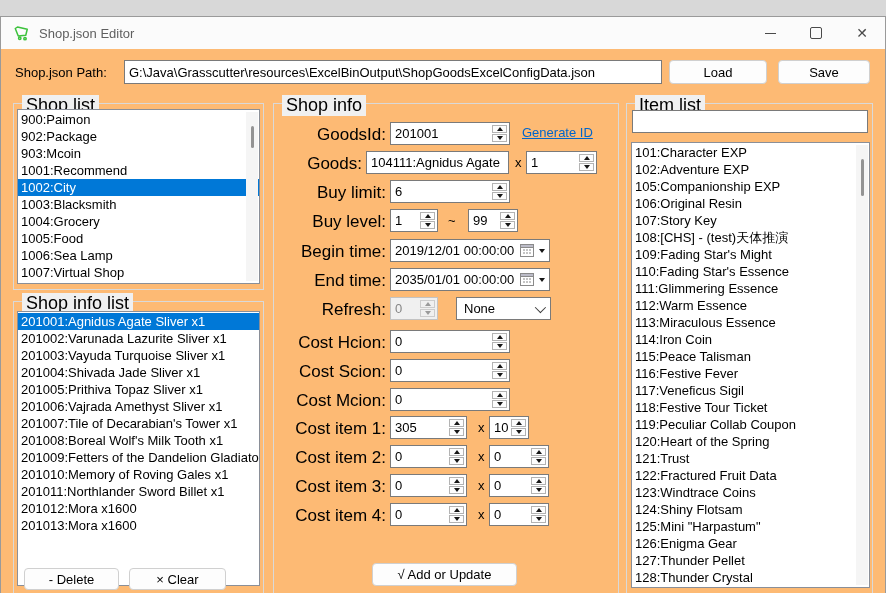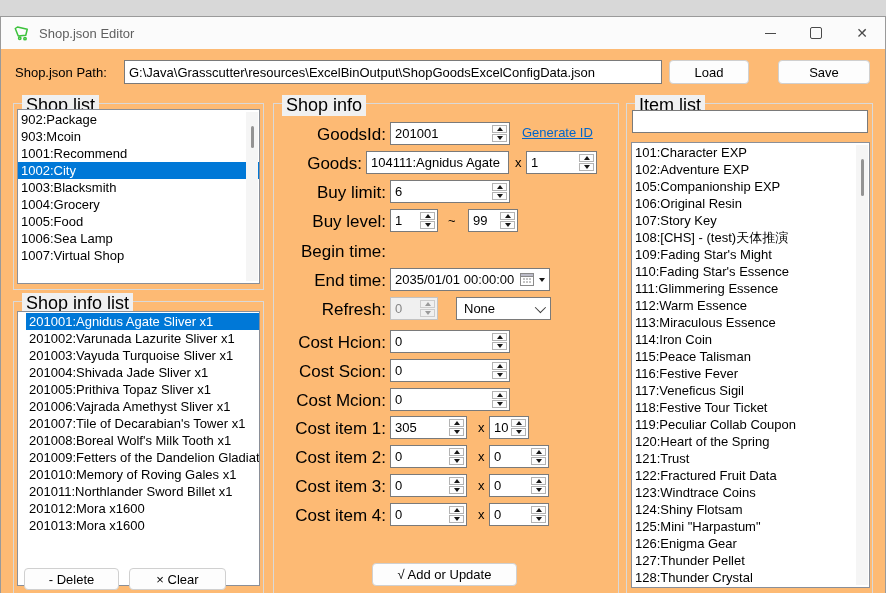--- a/index.html
+++ b/index.html
@@ -79,44 +79,45 @@
           <div class="glyph-max"></div>
         </div>
       <div class="win-btn">
           <span class="glyph-close">✕</span>
         </div>
     </div>
   </div>
 
   <span style="position:absolute;left:14px;top:48px;">Shop.json Path:</span>
   <input class="textbox" style="left: 123px; top: 43px; width: 538px; height: 24px;" value="G:\Java\Grasscutter\resources\ExcelBinOutput\ShopGoodsExcelConfigData.json">
-  <button class="btn" style="left:668px;top:43px;width:80px;height:24px;">Load</button>
+  <button class="btn" style="left:668px;top:43px;width:98px;height:24px;">Load</button>
   <button class="btn" style="left:777px;top:43px;width:92px;height:24px;">Save</button>
 
   <div class="group" style="left:12px;top:86px;width:251px;height:187px;">
     <span class="group-label">Shop list</span>
     <div class="listbox" style="left:3px;top:5px;width:243px;height:175px;">
       <div class="vtrack" style="right:1px;">
         <div class="vthumb" style="top:14px;height:22px;"></div>
       </div>
+    <div class="list-item">900:Paimon</div>
         <div class="list-item">902:Package</div>
         <div class="list-item">903:Mcoin</div>
         <div class="list-item">1001:Recommend</div>
         <div class="list-item selected">1002:City</div>
         <div class="list-item">1003:Blacksmith</div>
         <div class="list-item">1004:Grocery</div>
         <div class="list-item">1005:Food</div>
         <div class="list-item">1006:Sea Lamp</div>
         <div class="list-item">1007:Virtual Shop</div>
       </div>
   </div>
 
   <div class="group" style="left:12px;top:284px;width:251px;height:293px;">
     <span class="group-label">Shop info list</span>
-    <div class="listbox" style="left:3px;top:9px;width:243px;height:275px;padding-left:8px;">
+    <div class="listbox" style="left:3px;top:9px;width:243px;height:275px;">
         <div class="list-item selected">201001:Agnidus Agate Sliver x1</div>
         <div class="list-item">201002:Varunada Lazurite Sliver x1</div>
         <div class="list-item">201003:Vayuda Turquoise Sliver x1</div>
         <div class="list-item">201004:Shivada Jade Sliver x1</div>
         <div class="list-item">201005:Prithiva Topaz Sliver x1</div>
         <div class="list-item">201006:Vajrada Amethyst Sliver x1</div>
         <div class="list-item">201007:Tile of Decarabian's Tower x1</div>
         <div class="list-item">201008:Boreal Wolf's Milk Tooth x1</div>
         <div class="list-item">201009:Fetters of the Dandelion Gladiator x1</div>
         <div class="list-item">201010:Memory of Roving Gales x1</div>
@@ -201,20 +202,29 @@
             </div>
             <div class="spin-btn">
               <div class="tri-down"></div>
             </div>
           </div>
       </div>
     </div>
 
     <div class="row" style="top:135px;">
       <span class="flabel" style="left:0;width:112px;">Begin time:</span>
+      <div class="datebox" style="left:116px;width:160px;">
+        <span class="dtext">2019/12/01 00:00:00</span>
+        <svg class="cal-icon" viewBox="0 0 14 13">
+            <rect x="0.5" y="0.5" width="13" height="12" fill="#fff" stroke="#8a8a8a"></rect>
+            <rect x="0.5" y="0.5" width="13" height="3" fill="#bcbcc8" stroke="#8a8a8a"></rect>
+            <path d="M3 6h2M6 6h2M9 6h2M3 9h2M6 9h2M9 9h2" stroke="#8a8a8a" stroke-width="1"></path>
+          </svg>
+        <div class="tri-down"></div>
+      </div>
     </div>
 
     <div class="row" style="top:164px;">
       <span class="flabel" style="left:0;width:112px;">End time:</span>
       <div class="datebox" style="left:116px;width:160px;">
         <span class="dtext">2035/01/01 00:00:00</span>
         <svg class="cal-icon" viewBox="0 0 14 13">
             <rect x="0.5" y="0.5" width="13" height="12" fill="#fff" stroke="#8a8a8a"></rect>
             <rect x="0.5" y="0.5" width="13" height="3" fill="#bcbcc8" stroke="#8a8a8a"></rect>
             <path d="M3 6h2M6 6h2M9 6h2M3 9h2M6 9h2M9 9h2" stroke="#8a8a8a" stroke-width="1"></path>

